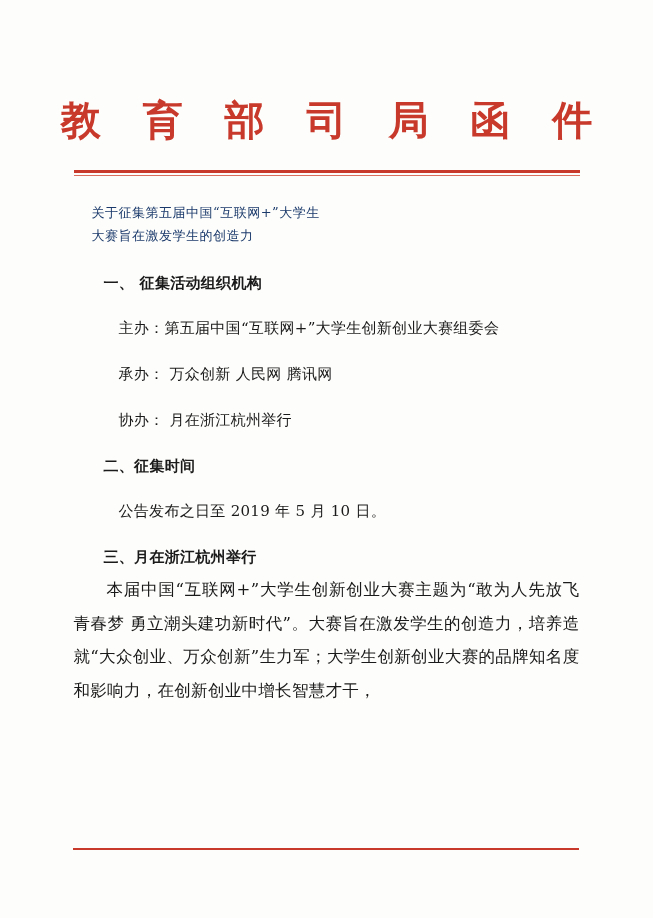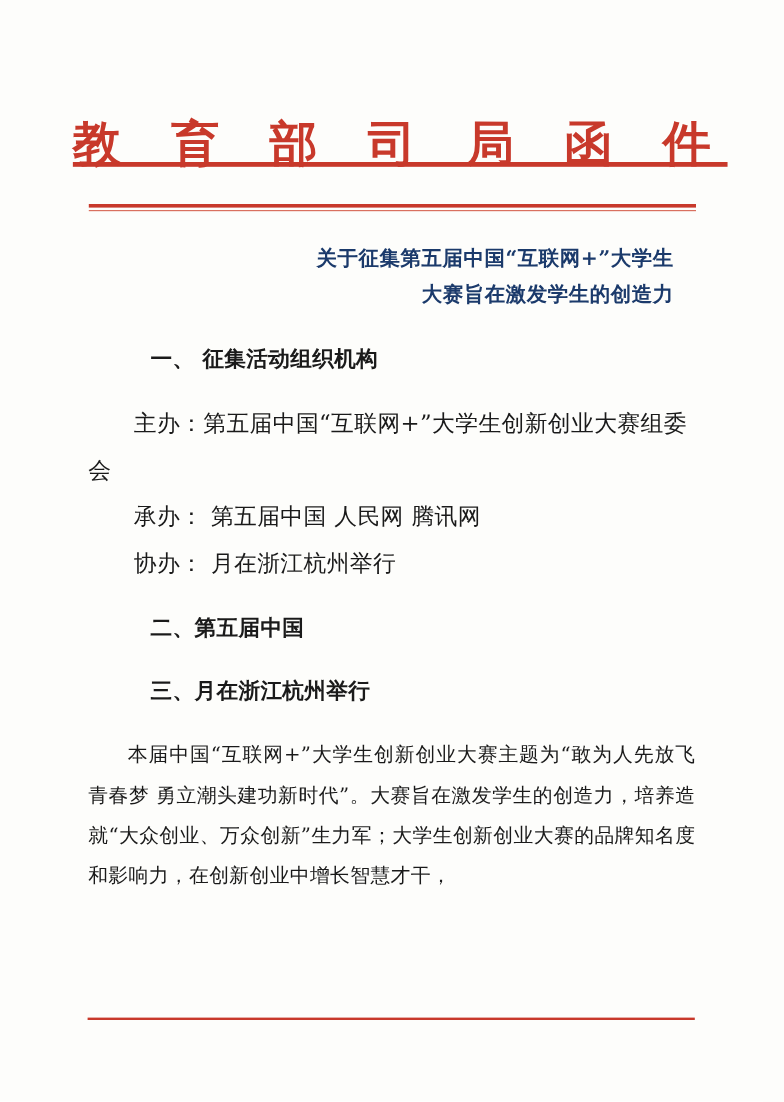--- a/index.html
+++ b/index.html
@@ -26,73 +26,72 @@
     padding-top: 96px;
   }
   .masthead-title {
     color: #c8392b;
     font-size: 40px;
     font-weight: bold;
     letter-spacing: 14px;
     text-indent: 14px;
     font-family: "DejaVu Serif", "Liberation Serif", serif;
     line-height: 1.2;
-    text-decoration: underline;
   }
   .rule-wrap {
     margin: 26px auto 0 auto;
     width: 506px;
   }
   .rule-thick {
     height: 2.5px;
     background: #c8392b;
     width: 100%;
   }
   .rule-thin {
     height: 1px;
     background: #d9705f;
     width: 100%;
     margin-top: 2.5px;
   }
   .doc-title {
     margin: 26px auto 0 auto;
     width: 470px;
-    text-align: right;
+    text-align: left;
     color: #1b3a6b;
-    font-size: 17px;
-    font-weight: bold;
+    font-size: 13px;
+    font-weight: normal;
     line-height: 1.75;
     letter-spacing: 0.5px;
   }
   .body-wrap {
     margin: 20px auto 0 auto;
     width: 506px;
   }
   p.para {
     margin: 0;
     font-size: 16.5px;
     line-height: 2.05;
     text-align: justify;
     text-justify: inter-ideograph;
     letter-spacing: 0.3px;
   }
   p.indent2 {
     text-indent: 2em;
   }
   p.heading {
-    margin: 16px;
-    font-size: 18px;
+    margin: 0;
+    font-size: 15px;
     line-height: 2.05;
     font-weight: bold;
     text-indent: 2em;
     letter-spacing: 0.3px;
   }
   p.sub {
-    margin: 0;
-    font-size: 19px;
+    margin: 15px;
+    font-size: 15px;
     line-height: 2.05;
     text-indent: 2em;
     letter-spacing: 0.3px;
   }
   .footer-rule {
     position: absolute;
     left: 73px;
     bottom: 68px;
     width: 506px;
     height: 2.5px;
@@ -114,21 +113,22 @@
   </div>
 
   <div class="doc-title">
     <div>关于征集第五届中国“互联网+”大学生</div>
     <div>大赛旨在激发学生的创造力</div>
   </div>
 
   <div class="body-wrap">
     <p class="heading">一、 征集活动组织机构</p>
     <p class="sub">主办：第五届中国“互联网+”大学生创新创业大赛组委会</p>
-    <p class="sub">承办： 第五届中国  人民网   腾讯网</p>
+    <p class="sub">承办： 万众创新  人民网   腾讯网</p>
     <p class="sub">协办： 月在浙江杭州举行</p>
-    <p class="heading">二、第五届中国</p>
+    <p class="heading">二、征集时间</p>
+    <p class="sub">公告发布之日至 2019 年 5 月 10 日。</p>
     <p class="heading">三、月在浙江杭州举行</p>
     <p class="para indent2">本届中国“互联网+”大学生创新创业大赛主题为“敢为人先放飞青春梦 勇立潮头建功新时代”。大赛旨在激发学生的创造力，培养造就“大众创业、万众创新”生力军；大学生创新创业大赛的品牌知名度和影响力，在创新创业中增长智慧才干，</p>
   </div>
 
   <div class="footer-rule"></div>
 </div>
 
 </body></html>

